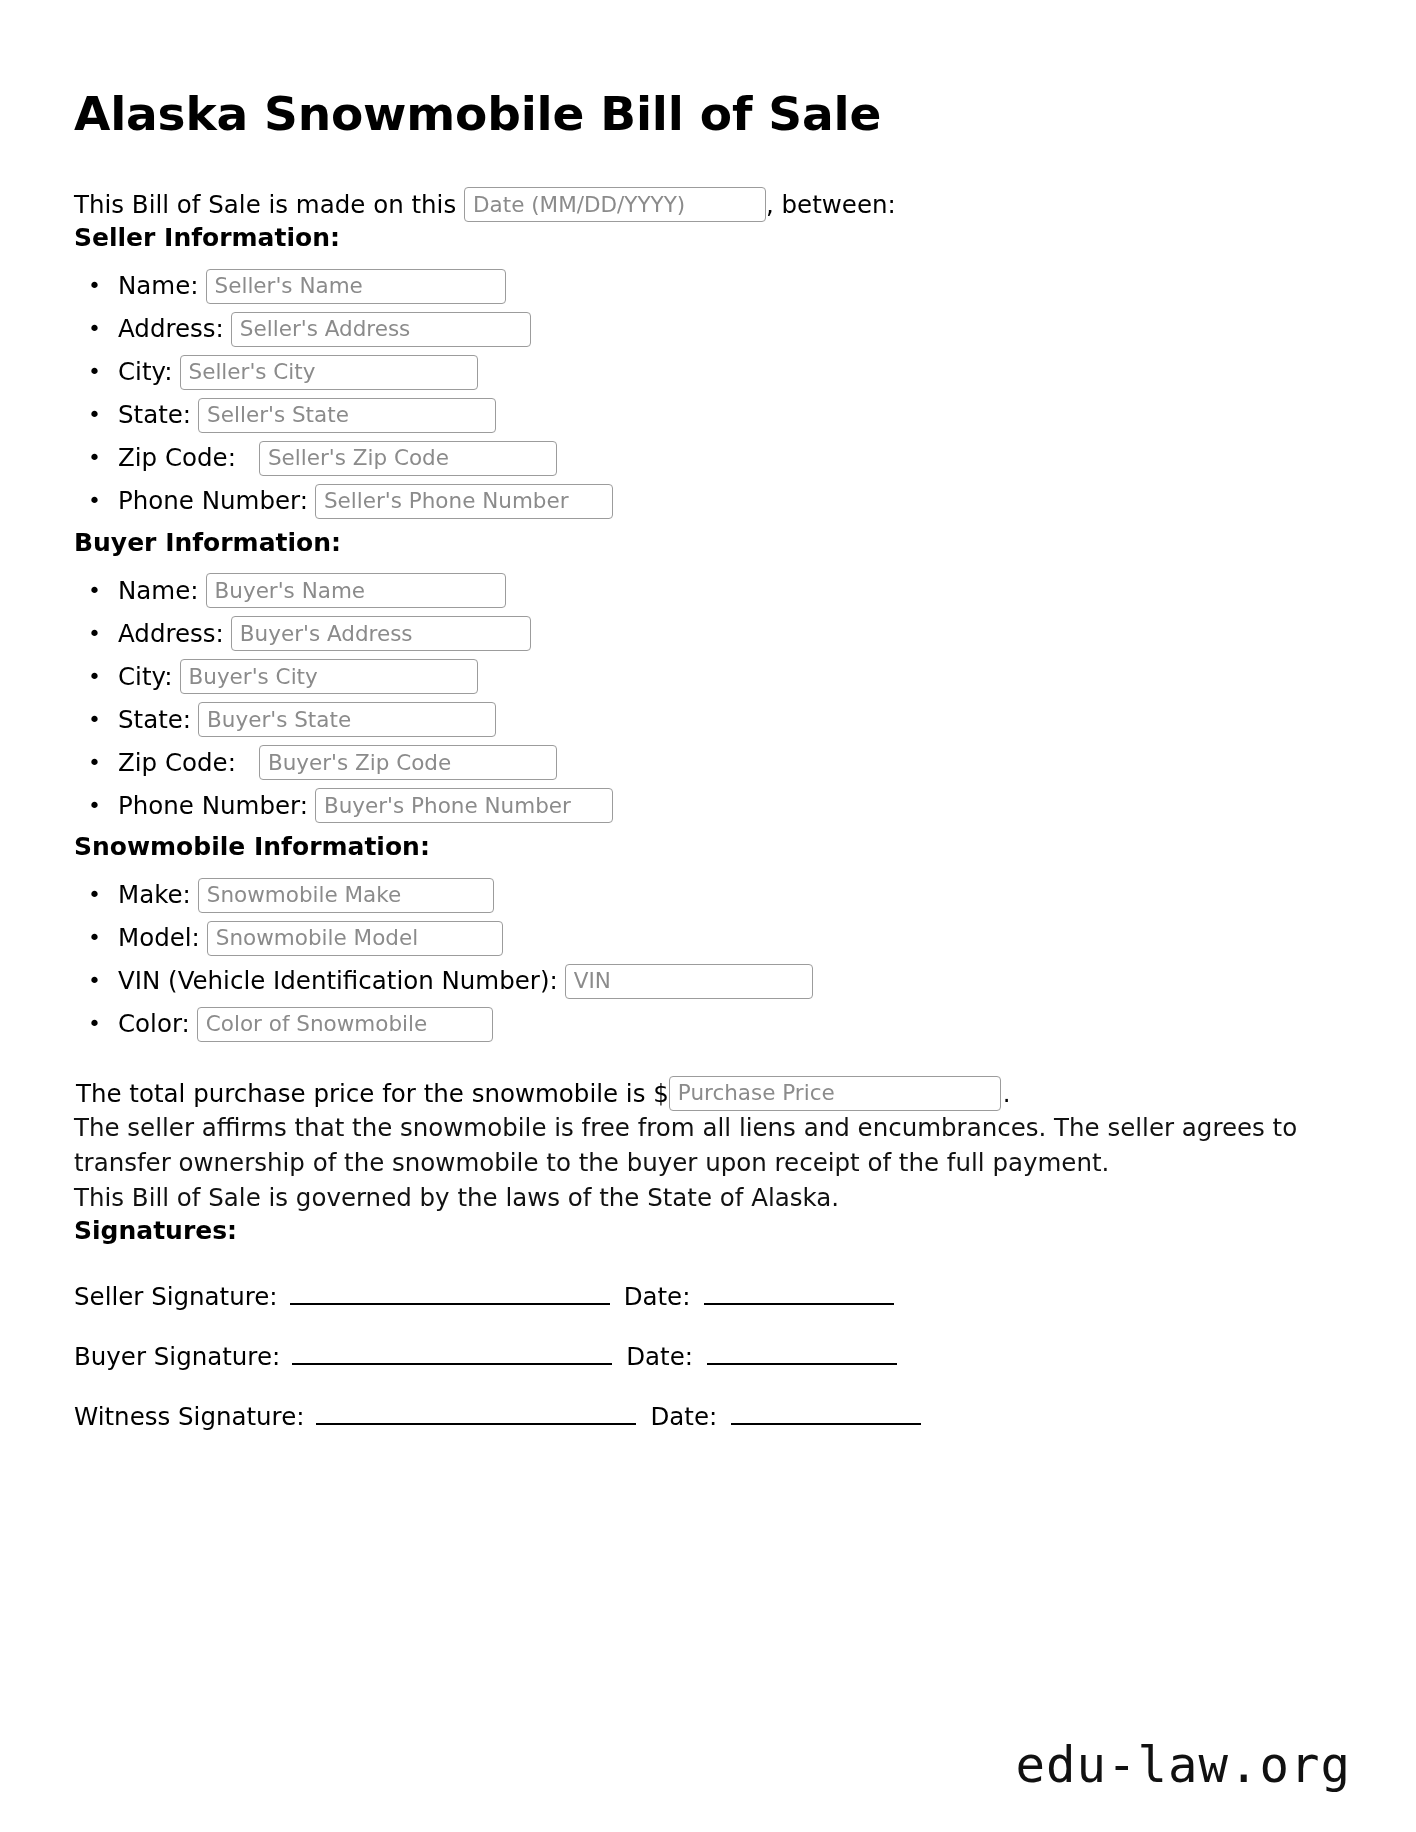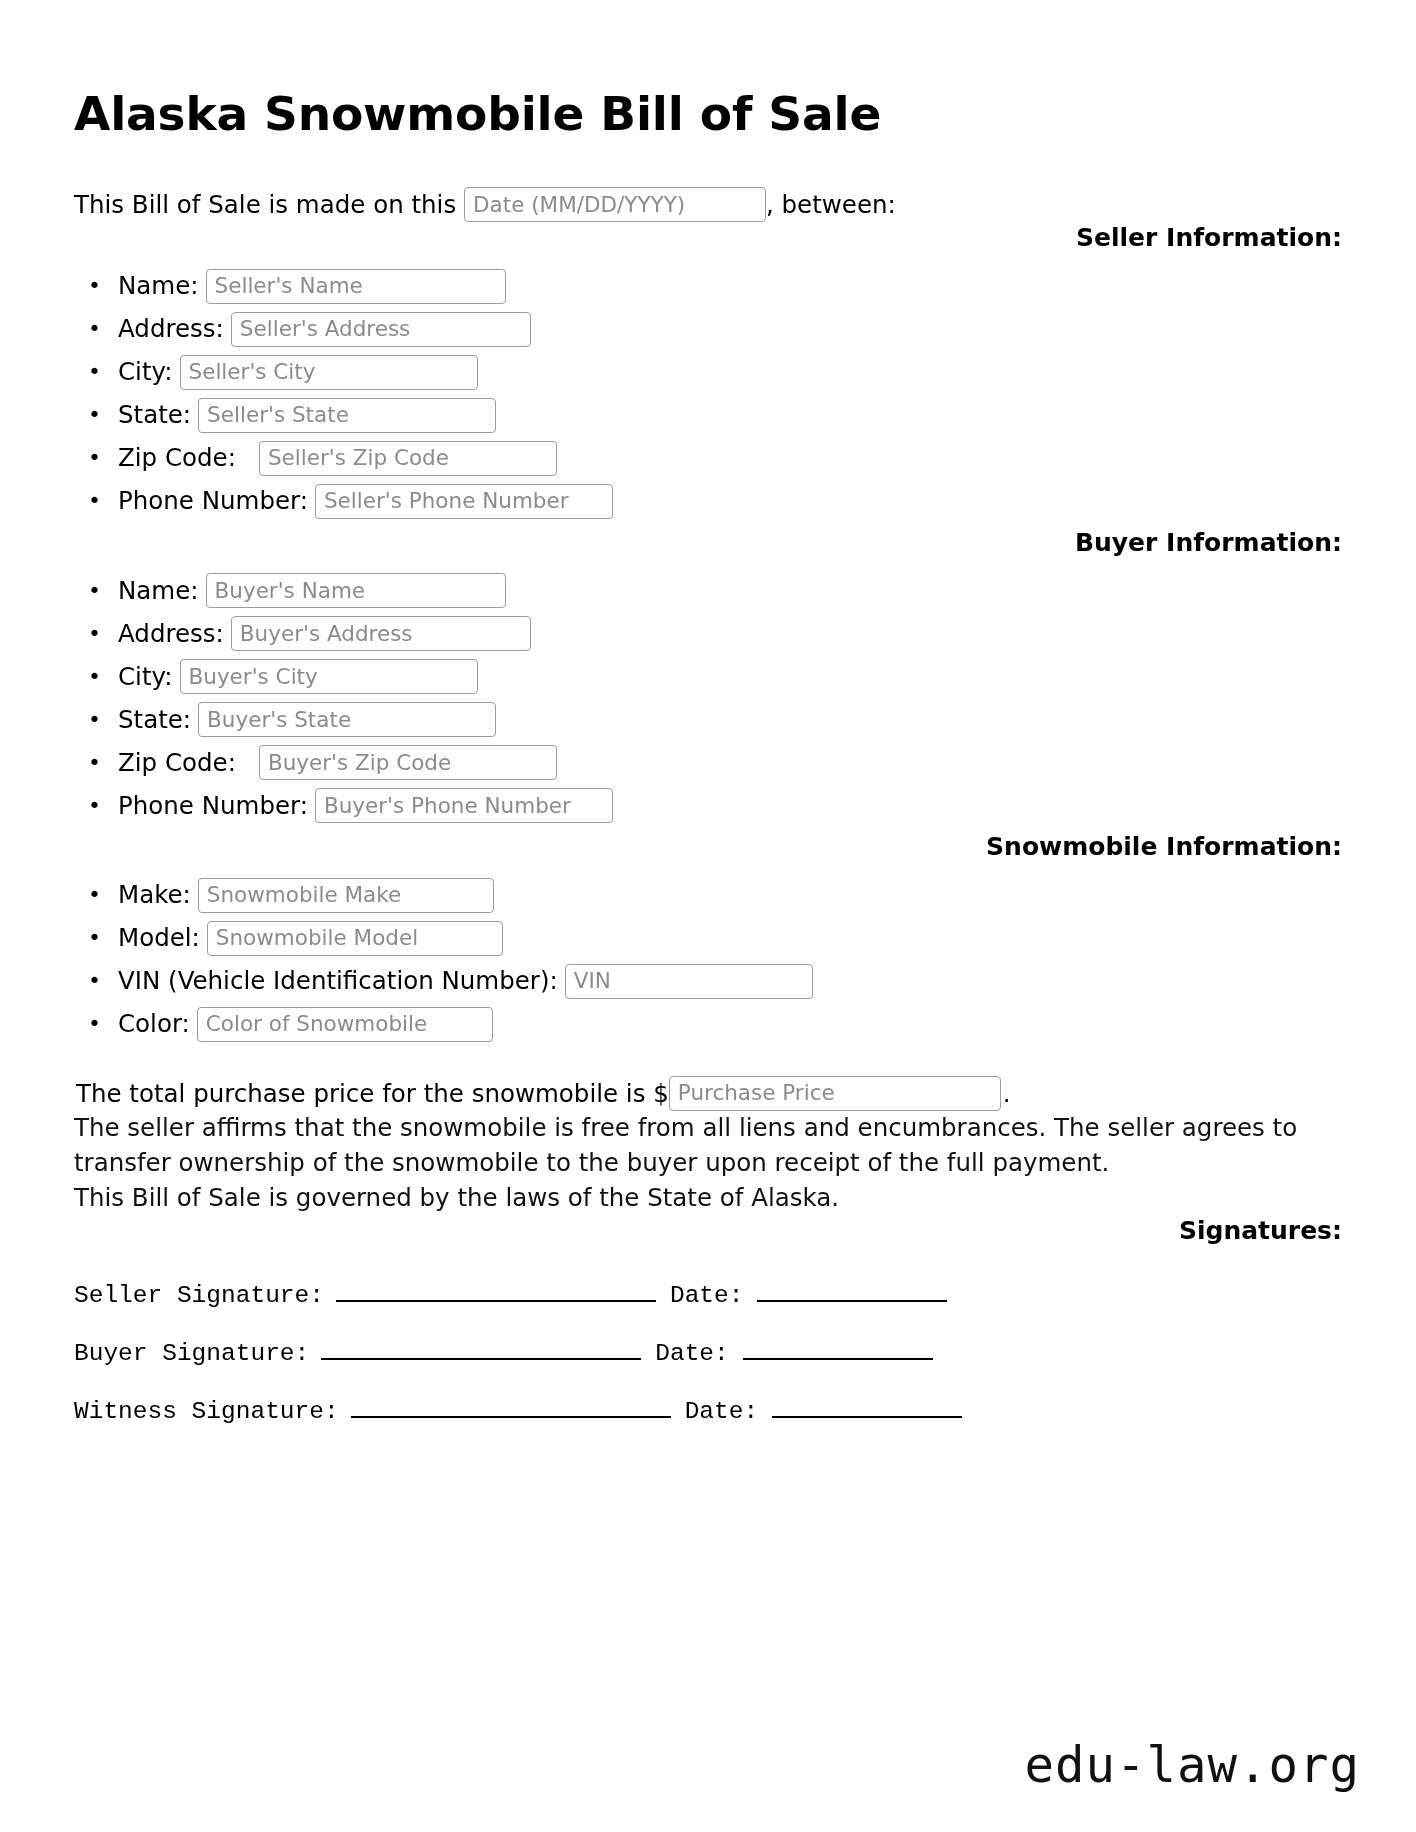--- a/index.html
+++ b/index.html
@@ -47,21 +47,20 @@
     flex-wrap: wrap;
     font-size: 24.5px;
     line-height: 1.3;
   }
 
   h2.section-heading {
     font-size: 25px;
     font-weight: bold;
     margin: 0;
     line-height: 1.3;
-    text-align: right;
   }
   .sec-seller   { margin-top: 33px; }
   .sec-buyer    { margin-top: 39px; }
   .sec-snow     { margin-top: 39px; }
   .sec-sign     { margin-top: 38px; }
 
   ul.field-list {
     list-style: none;
     margin: 14px 0 0 0;
     padding: 0 0 0 44px;
@@ -127,21 +126,21 @@
     align-items: center;
     flex-wrap: wrap;
     font-size: 24.5px;
   }
   .price-line .dollar { padding-left: 2px; }
   .price-line .period { padding-left: 2px; }
 
   .affirm-para { margin-top: 36px; max-width: 1260px; }
   .law-para    { margin-top: 34px; }
 
-  .sig-block { margin-top: 34px; font-family: Liberation Mono, monospace; }
+  .sig-block { margin-top: 34px; }
   .sig-row {
     display: flex;
     align-items: baseline;
     font-size: 24.5px;
     margin-bottom: 31px;
     white-space: pre;
   }
   .sig-row .sig-name-label { }
   .sig-row .sig-rule {
     display: inline-block;
@@ -154,21 +153,21 @@
   .sig-row .date-rule {
     display: inline-block;
     border-bottom: 2.5px solid #000;
     width: 190px;
     margin-left: 14px;
     height: 1px;
   }
 
   .footer-mark {
     position: absolute;
-    right: 56px;
+    right: 65px;
     bottom: 42px;
     font-family: "DejaVu Sans Mono", "Liberation Mono", monospace;
     font-size: 49px;
     letter-spacing: 1px;
     color: #111111;
     line-height: 1;
   }
 </style>
 </head>
 <body>

